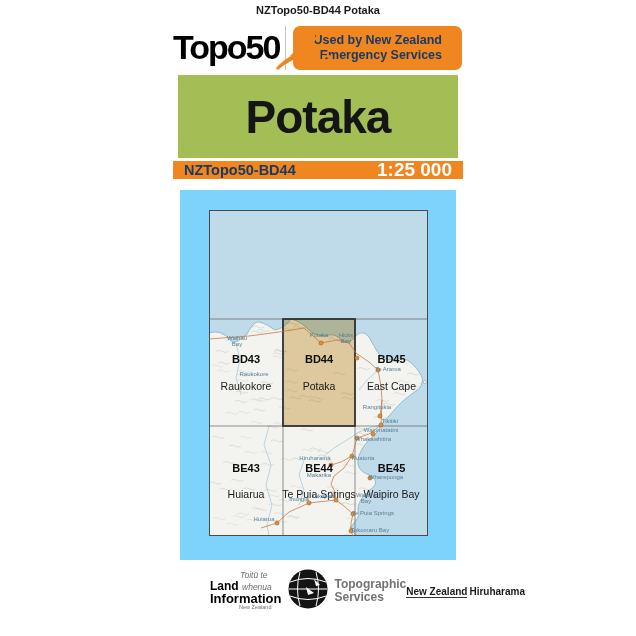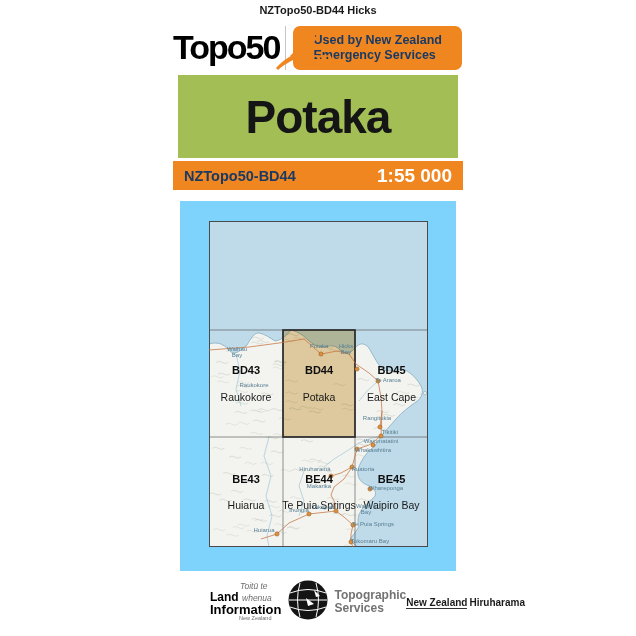--- a/index.html
+++ b/index.html
@@ -21,30 +21,30 @@
     letter-spacing:-2px;color:#000;line-height:50px;
   }
   .logo-art{position:absolute;left:96px;top:2px;width:58px;height:50px;}
   .logo-map{
     position:absolute;left:116px;top:26px;font-size:20px;font-weight:bold;
     color:#F0861F;letter-spacing:-0.5px;
   }
   .divider{width:1px;height:44px;background:#c5c5c5;margin:0 7px 0 4px;}
   .badge{
     background:#F0861F;border-radius:7px;padding:7px 20px;margin-right:-4px;
-    text-align:left;color:#1A3A64;font-weight:bold;font-size:12.5px;line-height:1.2;
+    text-align:right;color:#1A3A64;font-weight:bold;font-size:12.5px;line-height:1.2;
   }
   
   .green-band{
     background:#A2BE55;height:83px;display:flex;align-items:center;justify-content:center;
   }
   .big-title{font-size:46px;font-weight:bold;color:#151515;letter-spacing:-1px;}
   
   .orange-band{
-    margin:3px -5px 0;background:#F0861F;height:29px;
+    margin:3px -5px 0;background:#F0861F;height:18px;
     display:flex;align-items:center;justify-content:space-between;padding:0 11px;
   }
   .sheet-code{color:#1A3A64;font-size:14.5px;font-weight:bold;}
   .scale{color:#ffffff;font-size:19px;font-weight:bold;}
   
   .panel{margin:11px auto 0;width:276px;height:370px;background:#7dd3fc;}
   .mapbox{width:219px;height:326px;margin:0 auto;position:relative;top:20px;}
   .mapbox svg{display:block;}
   
   .footer{width:284px;margin:9px auto 0;display:flex;align-items:center;}
@@ -58,21 +58,21 @@
   .globe{margin:0 5px 0 4px;}
   .topo-services{font-weight:bold;font-size:12px;line-height:1.05;color:#737373;}
   .spacer{flex:1;}
   .nzgovt{font-size:10px;font-weight:bold;color:#1a1a1a;margin-right:2px;white-space:nowrap;}
   .nzgovt .u{border-bottom:1.2px solid #333;padding-bottom:0.5px;}
   .nzgovt .g{margin-left:2px;}
 </style>
 </head>
 <body>
 
-<div class="top-title">NZTopo50-BD44 Hicks</div>
+<div class="top-title">NZTopo50-BD44 Potaka</div>
 
 <div class="sheet">
 
   <div class="brand-row">
     <div class="logo">
       <span class="logo-text">Topo50</span>
       <span class="logo-art">
         <svg width="58" height="50" viewBox="0 0 58 50">
           <path d="M16,32 L33,15 L28,14 L44,2 L41,13 L46,12 L27,31 C23,34 19,34 16,32 Z" fill="#F0861F"></path>
           <path d="M2,44 C8,37 16,32 23,29 L25,33 C17,37 9,41 4,46 Z" fill="#F0861F"></path>
@@ -86,21 +86,21 @@
       <div>Emergency Services</div>
     </div>
   </div>
 
   <div class="green-band">
     <div class="big-title">Potaka</div>
   </div>
 
   <div class="orange-band">
     <span class="sheet-code">NZTopo50-BD44</span>
-    <span class="scale">1:55 000</span>
+    <span class="scale">1:25 000</span>
   </div>
 
   <div class="panel">
     <div class="mapbox">
       <svg id="indexmap" width="219" height="326" viewBox="0 0 219 326">
           <rect x="0" y="0" width="219" height="326" fill="#BFDBE9"></rect>
           <path d="M0,123 C10,120 16,124 22,131 C27,134 32,129 38,124 C42,117 46,111 50,112 C56,113 61,117 66,120 C71,119 76,117 82,109 C87,110 93,113 99,119 C104,124 110,126 116,126 C122,124 127,124 132,130 C136,133 141,133 146,127 C150,122 155,121 160,127 C164,134 168,142 173,148 C179,151 186,150 193,148 C200,150 207,156 212,165 C215,171 213,177 207,181 C200,186 193,191 187,198 C181,205 176,210 172,215 C170,220 167,224 161,229 C156,234 151,241 149,249 C148,256 151,261 158,264 C164,266 168,270 166,275 C162,280 156,284 153,288 C149,294 148,300 150,305 C148,310 144,314 141,318 C143,322 146,324 149,326 L0,326 Z" fill="#F3F4F0"></path>
           <circle cx="216" cy="172" r="1.6" fill="#F3F4F0" stroke="#85ADC0" stroke-width="0.6"></circle>
           <defs>
             <clipPath id="landclip">

